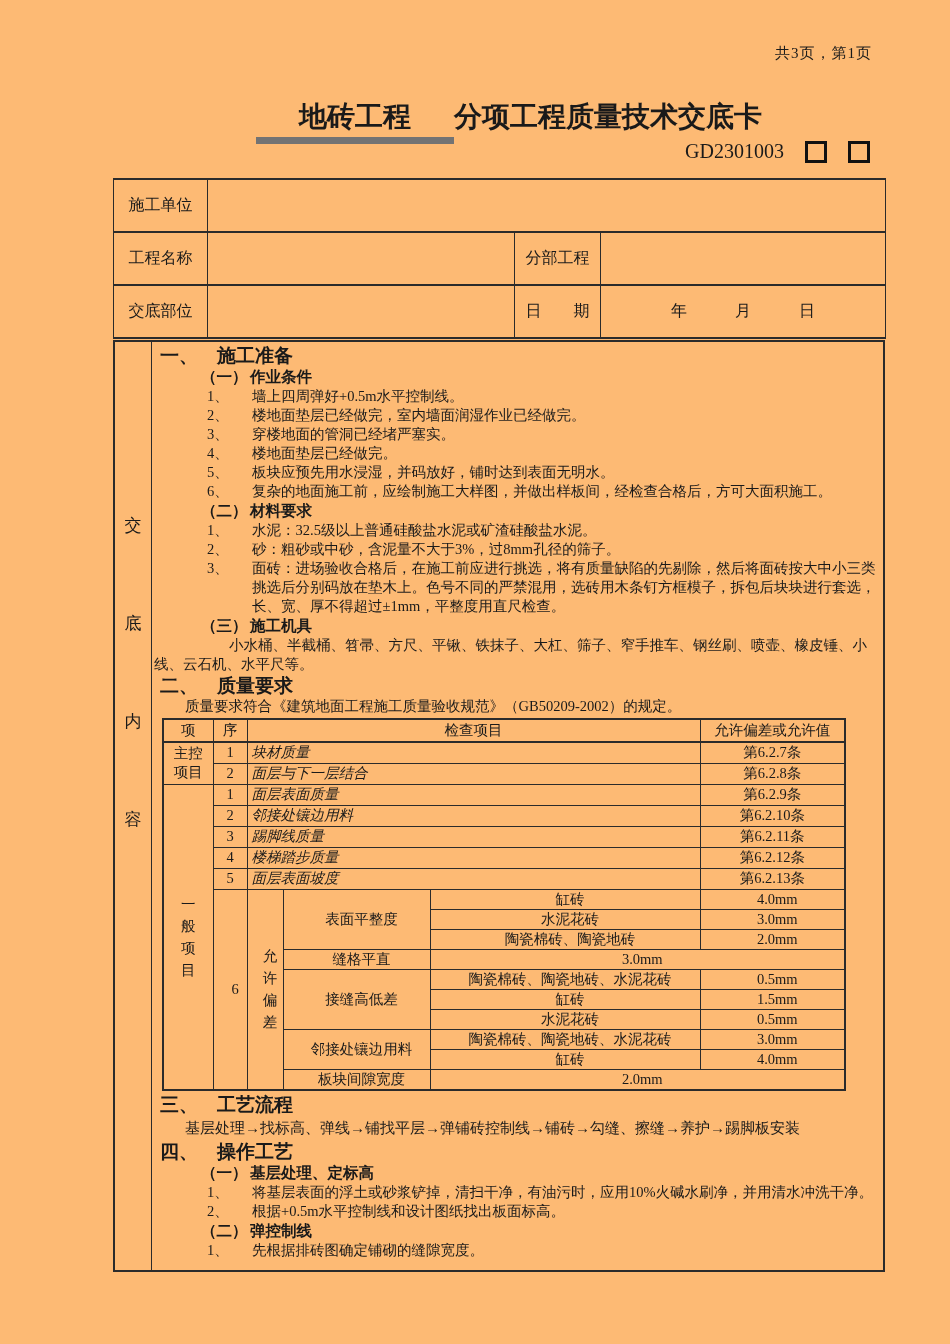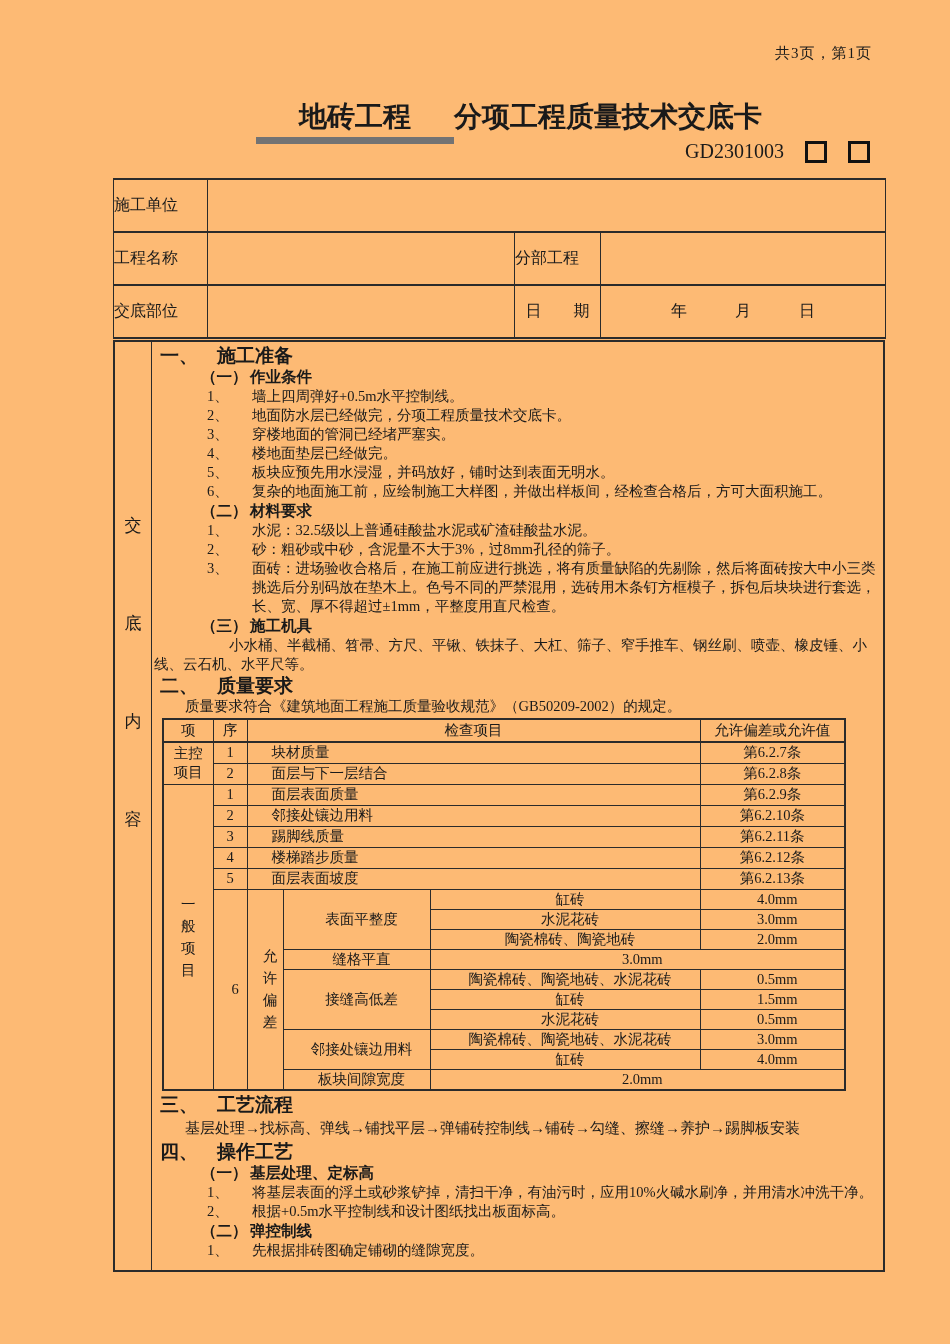--- a/index.html
+++ b/index.html
@@ -35,21 +35,21 @@
   table { border-collapse: collapse; }
   .info-table {
     position: absolute; top: 178px; left: 113px; width: 772px;
     table-layout: fixed;
   }
   .info-table td {
     border: 1px solid #2b2b2b;
     border-top-width: 2px; border-bottom-width: 2px;
     height: 53px; font-size: 16px; vertical-align: middle;
   }
-  .info-table td.lbl { }
+  .info-table td.lbl { text-align: center; }
   .info-table td.ctr { text-align: center; white-space: pre; }
 
   .content-box {
     position: absolute; top: 340px; left: 113px;
     width: 772px; height: 932px;
     border: 2px solid #2b2b2b;
     display: flex;
   }
   .side-col {
     flex: none; width: 37px;
@@ -82,21 +82,21 @@
 
   .qt {
     margin: 2px 0 2px 10px; width: 682px;
     border: 2px solid #2b2b2b;
     table-layout: fixed; text-align: center;
     font-size: 14.5px;
   }
   .qt td { border: 1px solid #2b2b2b; padding: 0 2px; height: 21px; vertical-align: middle; }
   .qt tr.hdr td { border-bottom-width: 2px; height: 23px; }
   .qt tr.sub td { height: 18px; padding-left: 12px; }
-  .qt td.left { text-align: left; padding-left: 24px; }
+  .qt td.left { text-align: left; padding-left: 4px; font-style: italic; }
   .qt td.vtext { white-space: pre-line; line-height: 22px; }
   .qt td.two-line { white-space: pre-line; line-height: 19px; margin-top: 40px; }
 </style>
 </head>
 <body>
 
 <div class="page">
 
   <div class="page-indicator">共3页，第1页</div>
 
@@ -154,21 +154,21 @@
       <div class="h2">
         <span class="num">（一）</span>
         <span>作业条件</span>
       </div>
       <div class="li">
         <span class="num">1、</span>
         <span class="txt">墙上四周弹好+0.5m水平控制线。</span>
       </div>
       <div class="li">
         <span class="num">2、</span>
-        <span class="txt">地面防水层已经做完，分项工程质量技术交底卡。</span>
+        <span class="txt">楼地面垫层已经做完，室内墙面润湿作业已经做完。</span>
       </div>
       <div class="li">
         <span class="num">3、</span>
         <span class="txt">穿楼地面的管洞已经堵严塞实。</span>
       </div>
       <div class="li">
         <span class="num">4、</span>
         <span class="txt">楼地面垫层已经做完。</span>
       </div>
       <div class="li">

